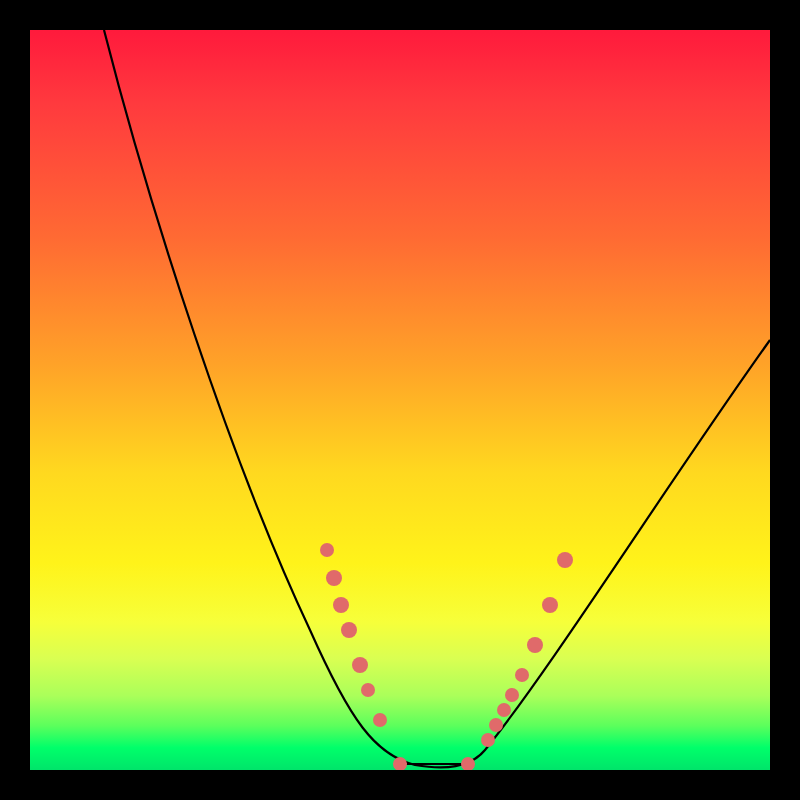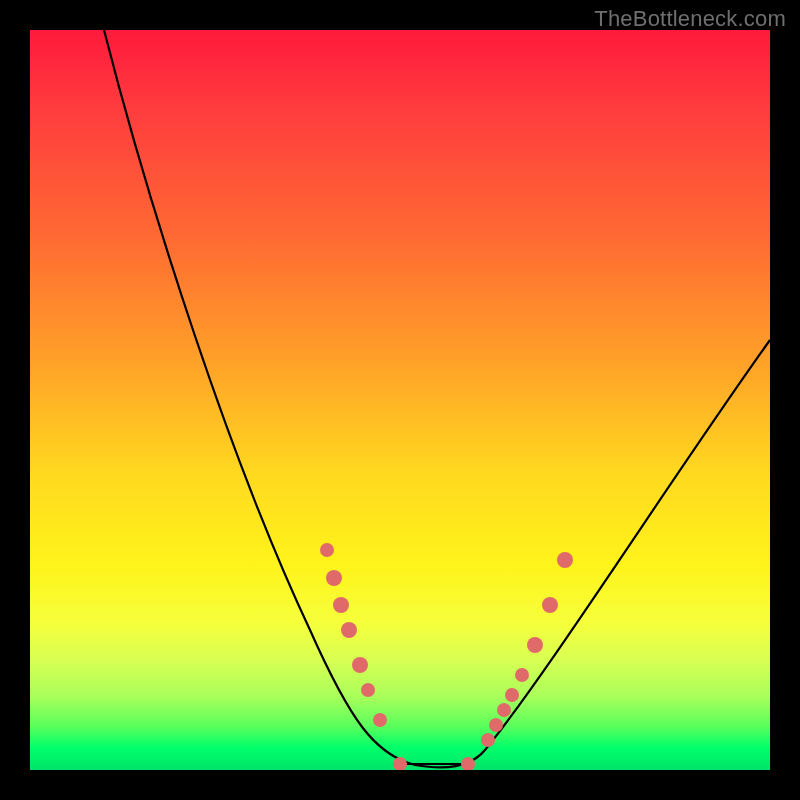--- a/index.html
+++ b/index.html
@@ -103,14 +103,13 @@
       <circle class="marker" cx="466" cy="695" r="7"></circle>
       <circle class="marker" cx="474" cy="680" r="7"></circle>
       <circle class="marker" cx="482" cy="665" r="7"></circle>
       <circle class="marker" cx="492" cy="645" r="7"></circle>
       <circle class="marker" cx="505" cy="615" r="8"></circle>
       <circle class="marker" cx="520" cy="575" r="8"></circle>
       <circle class="marker" cx="535" cy="530" r="8"></circle>
     </svg>
 
   </div>
-  <div class="attribution">TheBottleneck.com</div>
 </div>
 
 </body></html>

